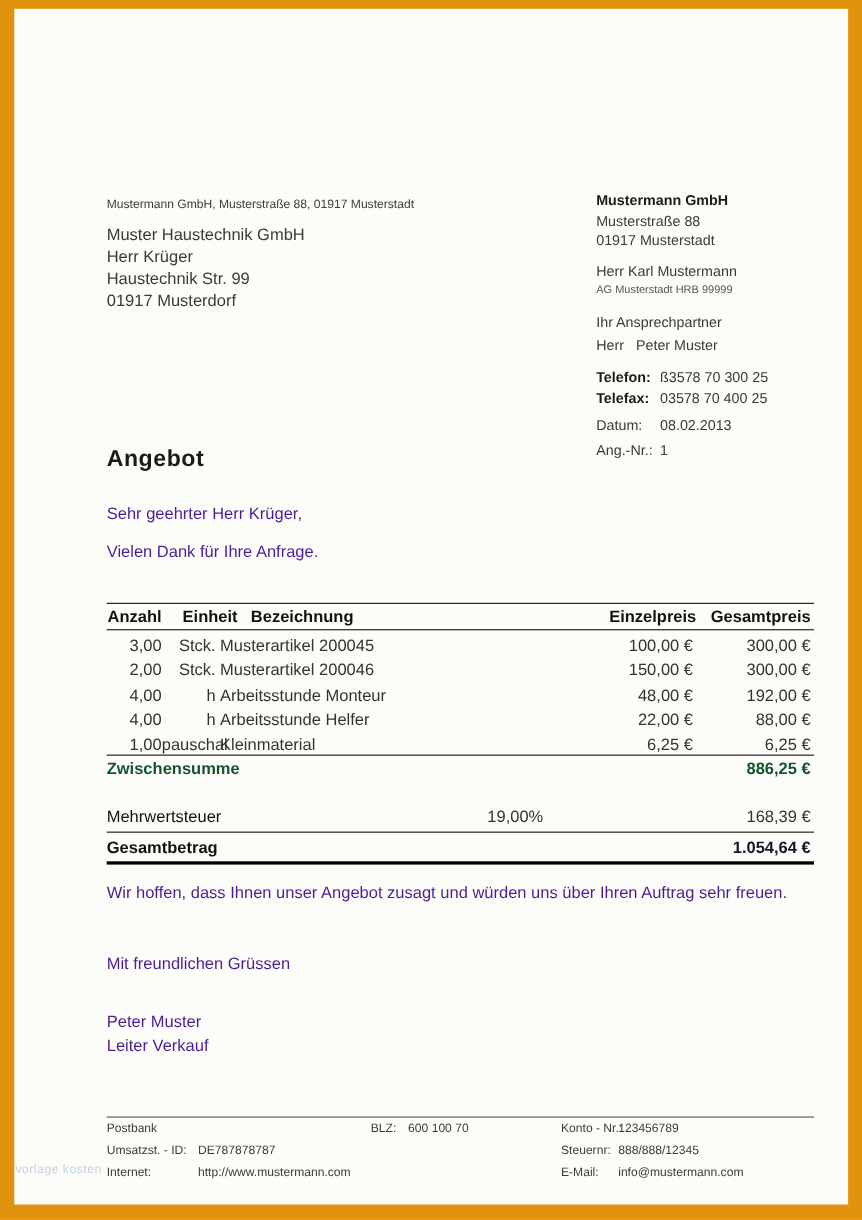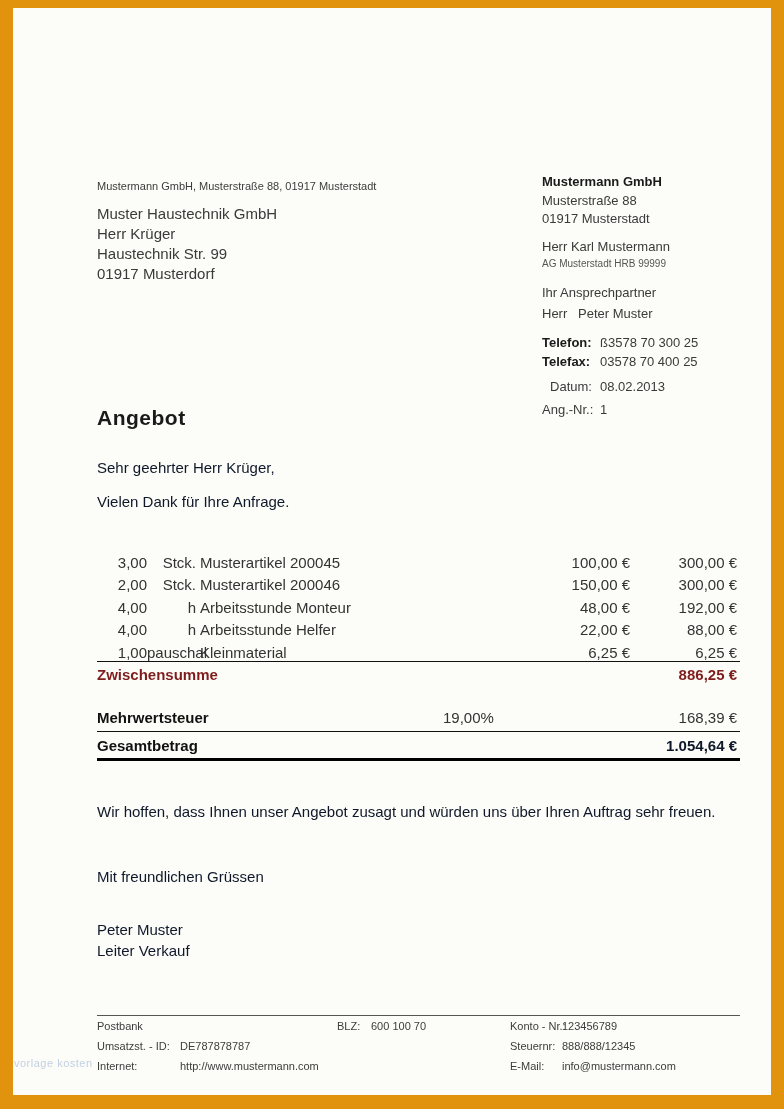--- a/index.html
+++ b/index.html
@@ -28,24 +28,24 @@
   .company .street { position:absolute; top:19px; }
   .company .city { position:absolute; top:37px; }
   .company .owner { position:absolute; top:65px; }
   .company .register { position:absolute; top:84px; font-size:10px; color:#555; }
   .company .contact-heading { position:absolute; top:111px; }
   .company .contact-line { position:absolute; top:132px; white-space:pre-wrap; }
   .kv { position:absolute; display:flex; }
   .kv .k { width:58px; flex:none; }
   .kv.phone { top:161px; } .kv.fax { top:180px; }
   .kv.phone .k, .kv.fax .k { font-weight:bold; color:#1a1a1a; }
-  .kv.date { top:205px;text-align:center; } .kv.offer-no { top:228px; }
+  .kv.date { top:205px; } .kv.offer-no { top:228px; }
 
   .doc-title { left:97px; top:406px; font-size:21px; font-weight:bold; color:#1a1a1a; letter-spacing:0.5px; }
-  .body-text { left:97px; font-size:15px; color:#0f172a; }
+  .body-text { left:97px; font-size:15px; color:#4c1d95; }
   .salutation { top:459px; } .intro1 { top:493px; } .intro2 { top:520px; }
   .closing { top:803px; } .regards { top:868px; }
   .signature { top:919px; line-height:21px; }
 
   .items { left:97px; top:548px; width:643px; font-size:15px; color:#333; }
   .thead {
     position:relative; height:23px;
     border-top:1.5px solid #111; border-bottom:1.5px solid #111;
     font-weight:bold; color:#111;
   }
@@ -58,30 +58,30 @@
 
   .trow { display:flex; height:22.5px; align-items:flex-end; }
   .c-qty { width:50px; flex:none; text-align:right; }
   .c-unit { width:49px; flex:none; text-align:right; }
   .c-desc { flex:1; padding-left:4px; }
   .c-price { width:130px; flex:none; text-align:right; }
   .c-total { width:107px; flex:none; text-align:right; padding-right:3px; }
 
   .sumrow {
     display:flex; align-items:center; height:26px;
-    border-top:1.5px solid #111; font-weight:bold; color:#7f1d1d;justify-content:space-between;
+    border-top:1.5px solid #111; font-weight:bold; color:#14532d;justify-content:space-between;
   }
   .sumrow .lbl { flex:1; }
   .sumrow .val { text-align:right; padding-right:3px; }
 
   .vatrow {
     position:relative; height:24px; margin-top:19px;
     border-bottom:1px solid #111;
   }
-  .vatrow .lbl { position:absolute; left:0; top:2px; font-weight:bold; color:#111; }
+  .vatrow .lbl { position:absolute; left:0; top:2px; font-weight:normal; color:#111; }
   .vatrow .rate { position:absolute; left:346px; top:2px; }
   .vatrow .val { position:absolute; right:3px; top:2px; }
 
   .totalrow {
     position:relative; height:26px;
     border-bottom:3px solid #000;
   }
   .totalrow .lbl { position:absolute; left:0; top:5px; font-weight:bold; color:#111; }
   .totalrow .val { position:absolute; right:3px; top:5px; font-weight:bold; color:#0f172a; }
 
@@ -133,20 +133,27 @@
       <span class="v">1</span>
     </div>
   </div>
 
   <div class="abs doc-title">Angebot</div>
 
   <div class="abs body-text salutation">Sehr geehrter Herr Krüger,</div>
   <div class="abs body-text intro1">Vielen Dank für Ihre Anfrage.</div>
 
   <div class="abs items">
+    <div class="thead">
+      <span class="th-qty">Anzahl</span>
+      <span class="th-unit">Einheit</span>
+      <span class="th-desc">Bezeichnung</span>
+      <span class="th-price">Einzelpreis</span>
+      <span class="th-total">Gesamtpreis</span>
+    </div>
 
     <div class="trow">
       <span class="c-qty">3,00</span>
       <span class="c-unit">Stck.</span>
       <span class="c-desc">Musterartikel 200045</span>
       <span class="c-price">100,00 €</span>
       <span class="c-total">300,00 €</span>
     </div>
     <div class="trow">
       <span class="c-qty">2,00</span>

